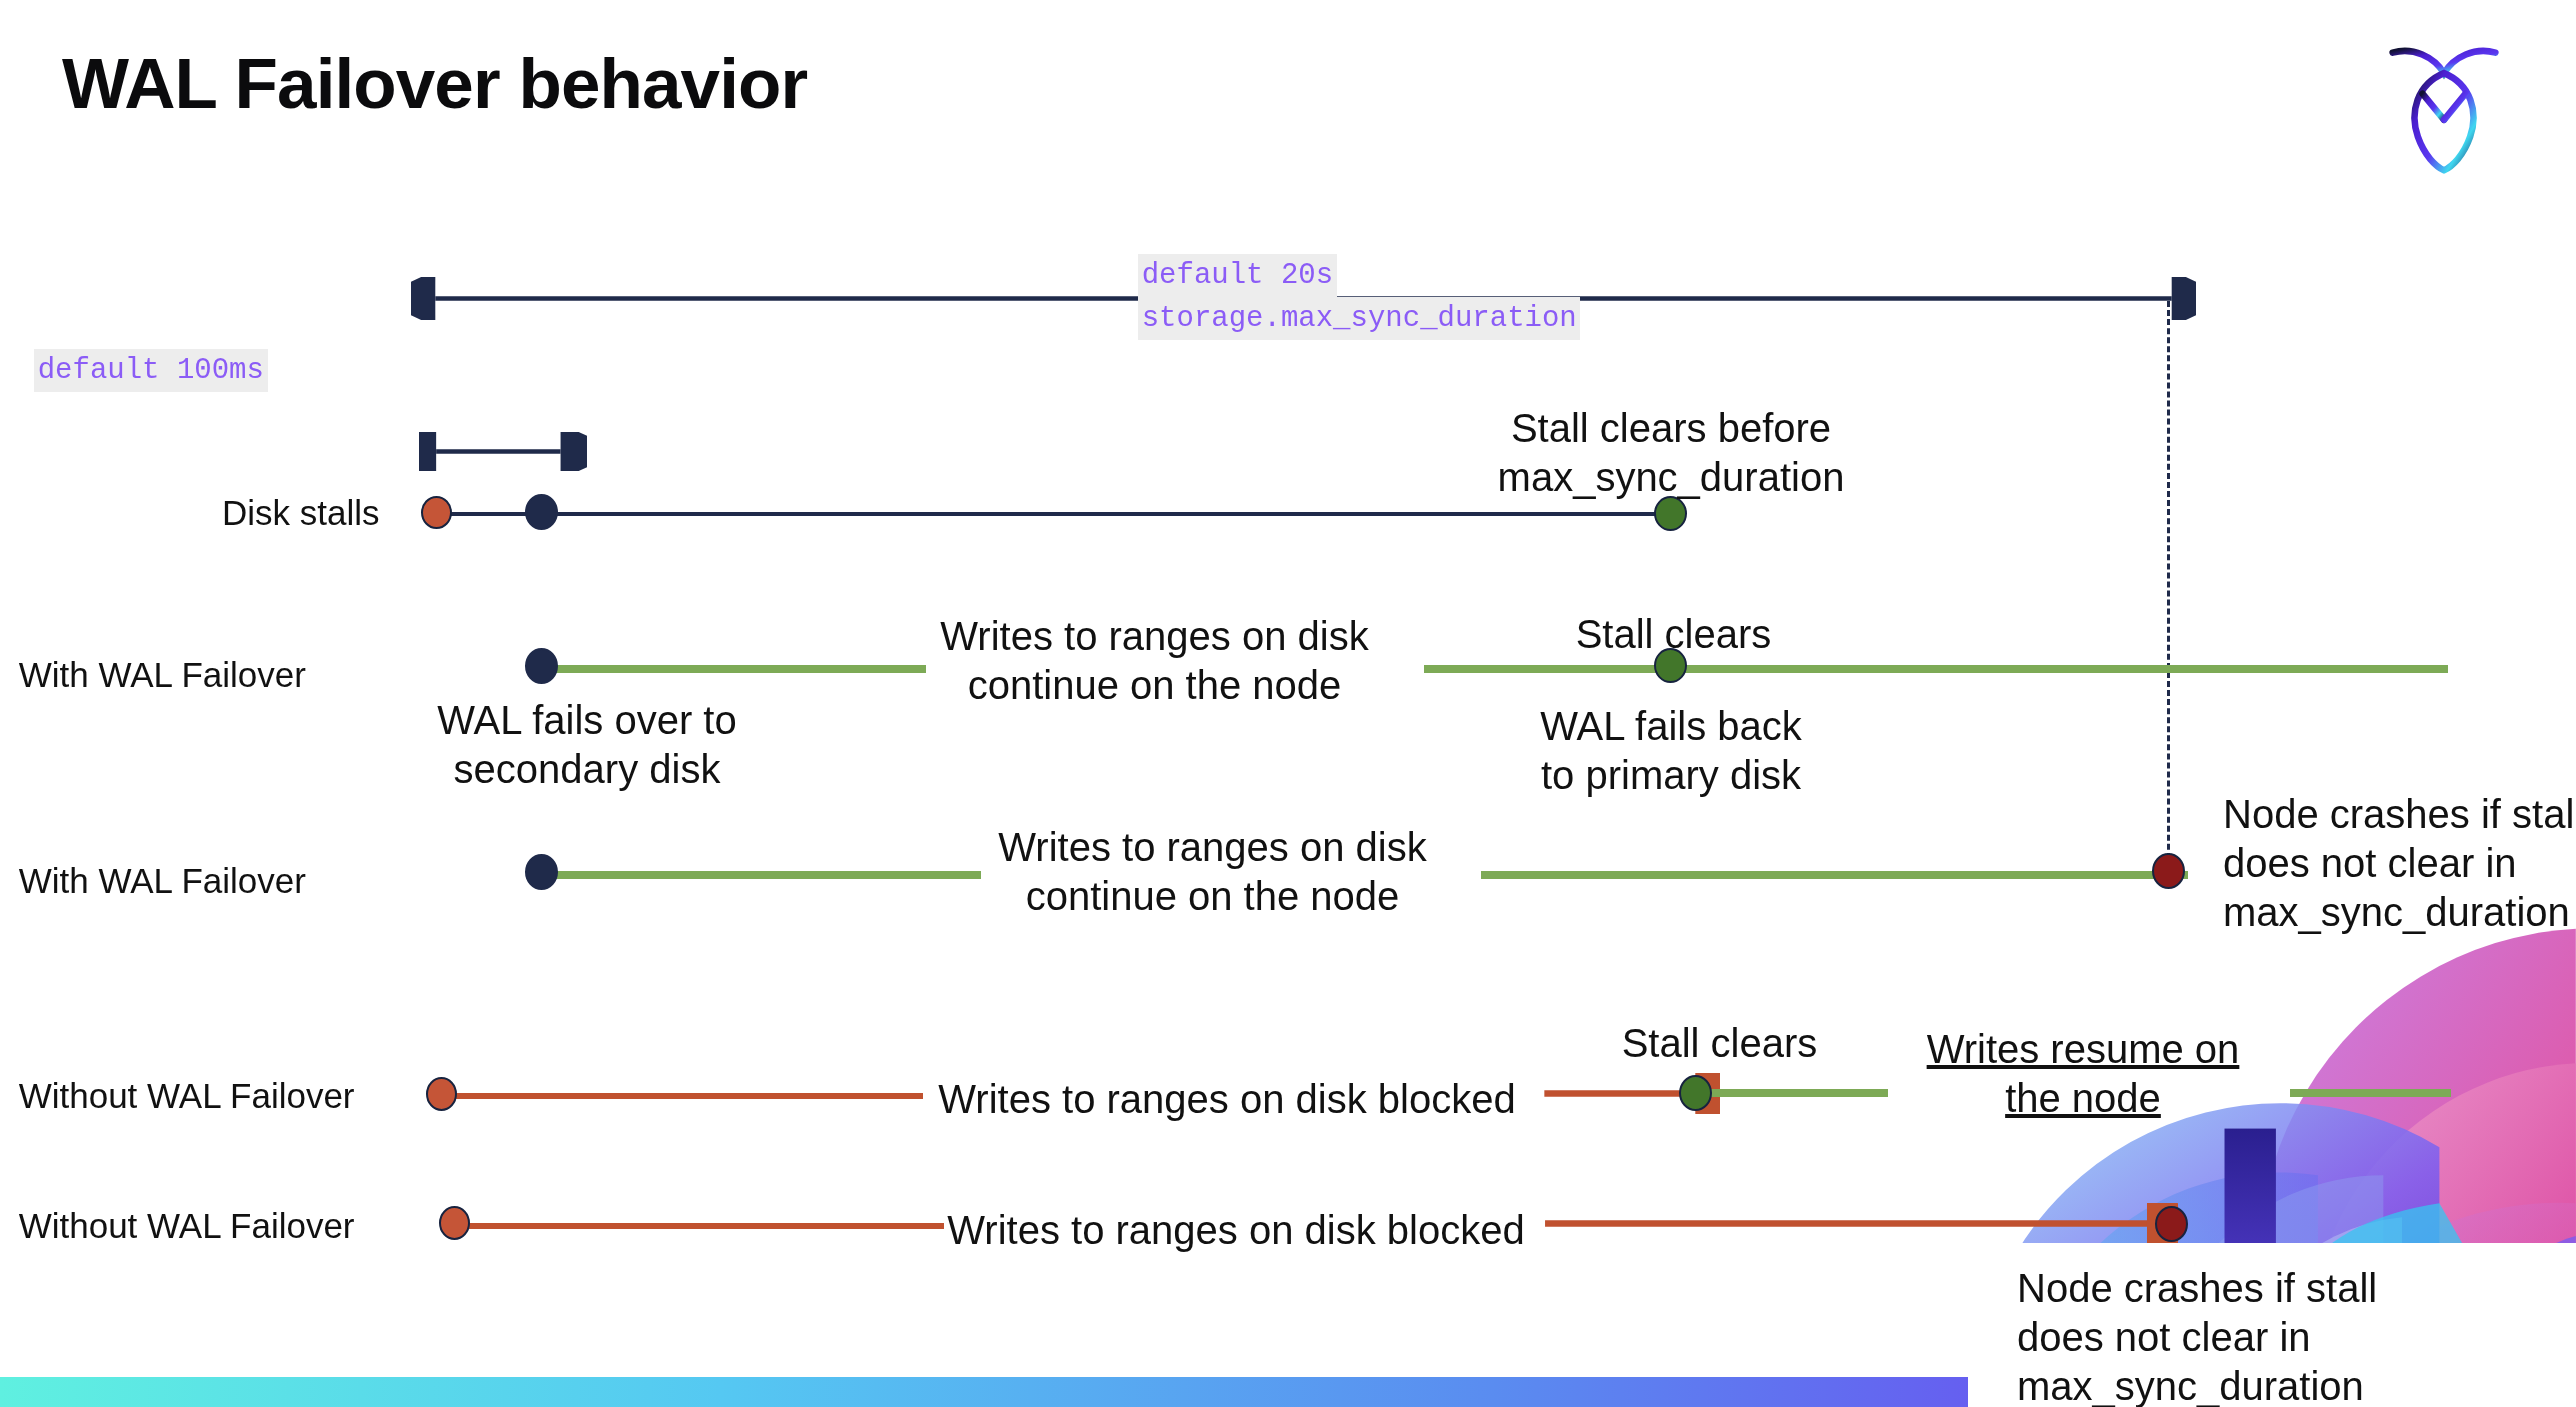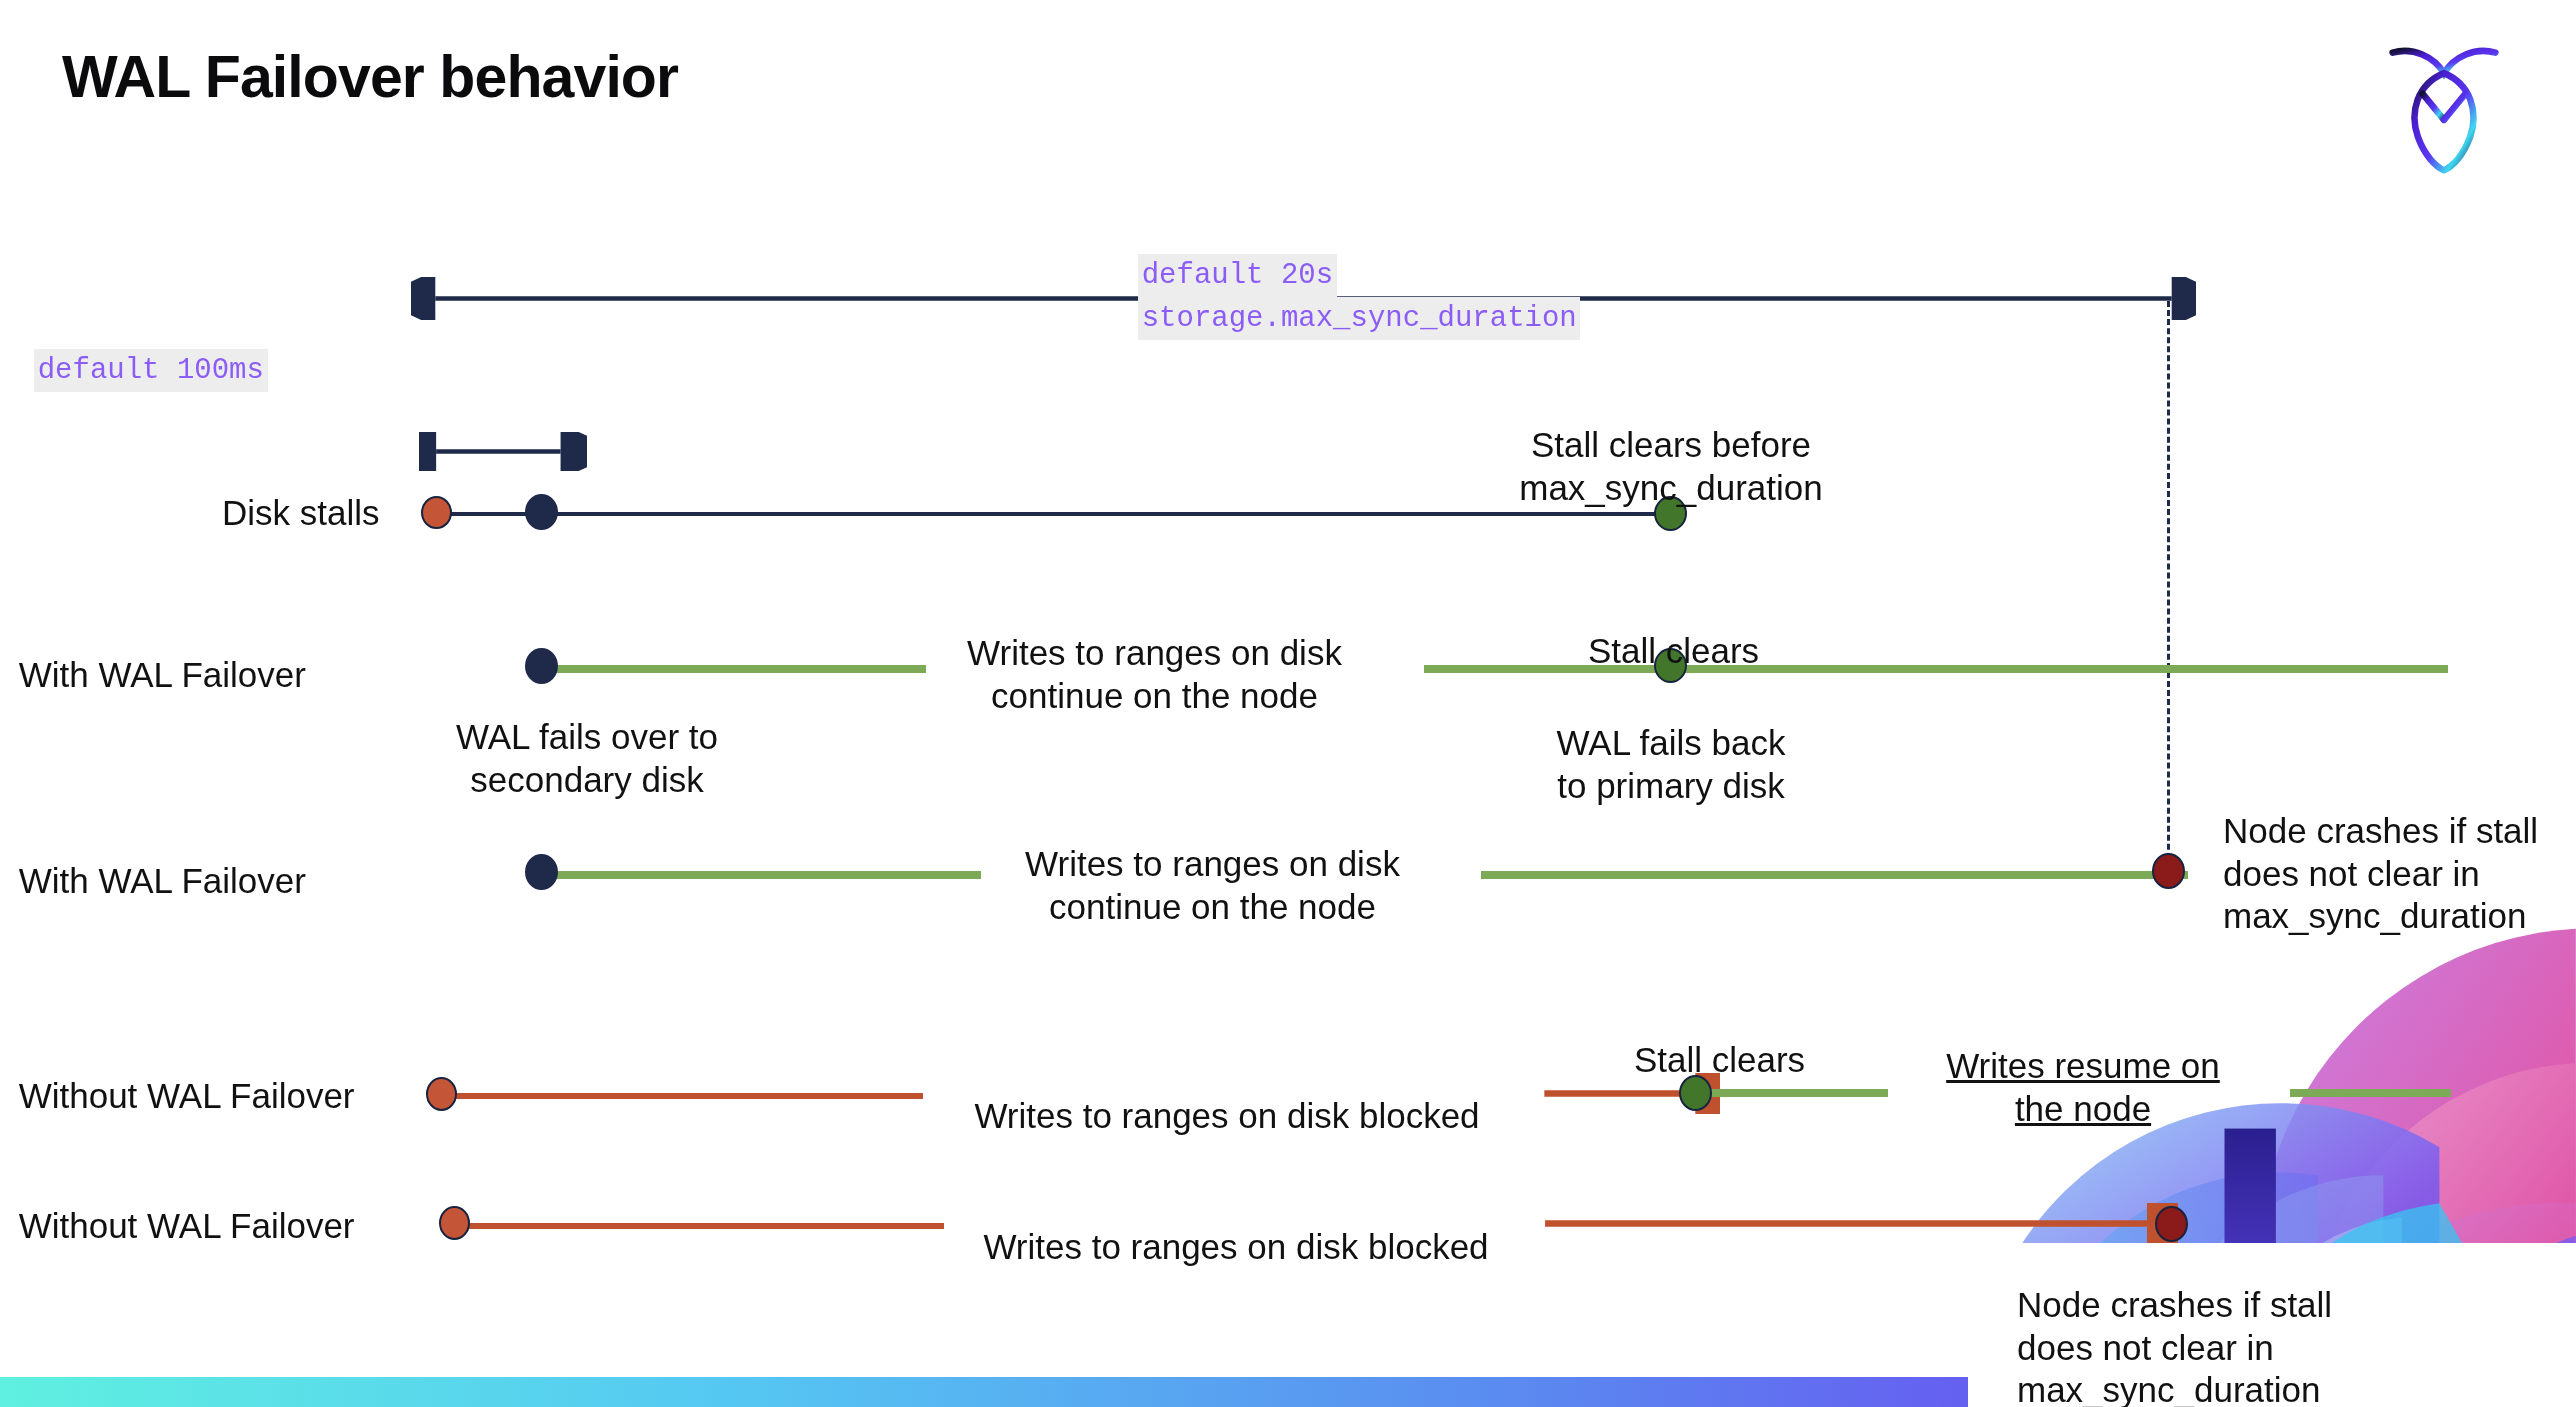--- a/index.html
+++ b/index.html
@@ -8,21 +8,21 @@
     background:#ffffff;
     font-family:"Liberation Sans", sans-serif;
     overflow:hidden;
     position:relative;
   }
   #slide{position:absolute;inset:0;width:2576px;height:1408px;overflow:hidden;background:#fff;}
 
   
   .title{
     position:absolute;left:62px;top:45px;
-    font-size:59px;font-weight:bold;color:#0b0b0d;
+    font-size:71px;font-weight:bold;color:#0b0b0d;
     letter-spacing:-0.9px;line-height:1.1;
     white-space:nowrap;
   }
 
   
   .logo{position:absolute;left:2385px;top:32px;width:118px;height:142px;}
 
   
   .code-block{position:absolute;font-family:"Liberation Mono", monospace;color:#8b5cf6;}
   .code-block .ln{
@@ -37,22 +37,22 @@
   .vdash{position:absolute;border-left:3.7px dashed #1f2a4a;}
   .dot{
     position:absolute;border-radius:50%;
     border:2.8px solid #17233f;box-sizing:border-box;
   }
   .rowlabel{
     position:absolute;font-size:35px;color:#111;
     white-space:nowrap;line-height:1.15;
   }
   .note{
-    position:absolute;font-size:35px;color:#111;
-    line-height:1.22;text-align:center;margin-top:20px;
+    position:absolute;font-size:40px;color:#111;
+    line-height:1.22;text-align:center;
   }
   .note.left{text-align:left;}
 
   
   .fan{position:absolute;left:1916px;top:895px;width:660px;height:512px;overflow:hidden;}
   .crashbox{
     position:absolute;left:1968px;top:1243px;width:608px;height:165px;
     background:#ffffff;z-index:30;
   }
   .bottombar{

